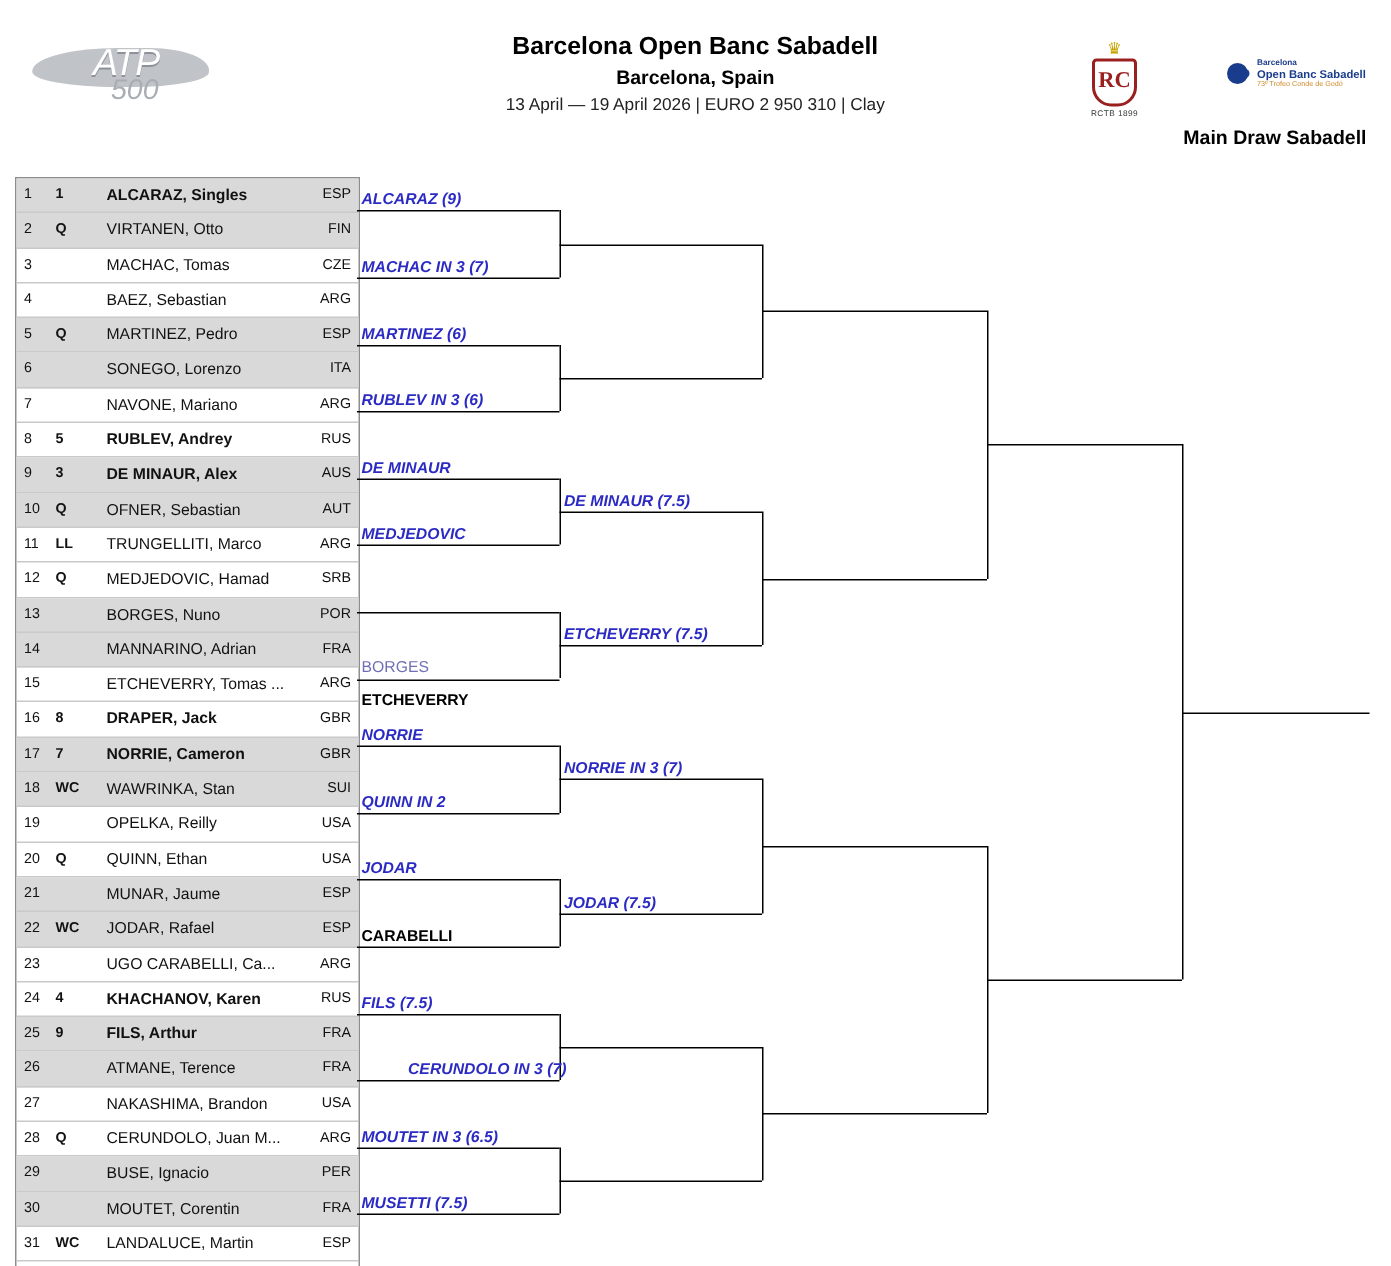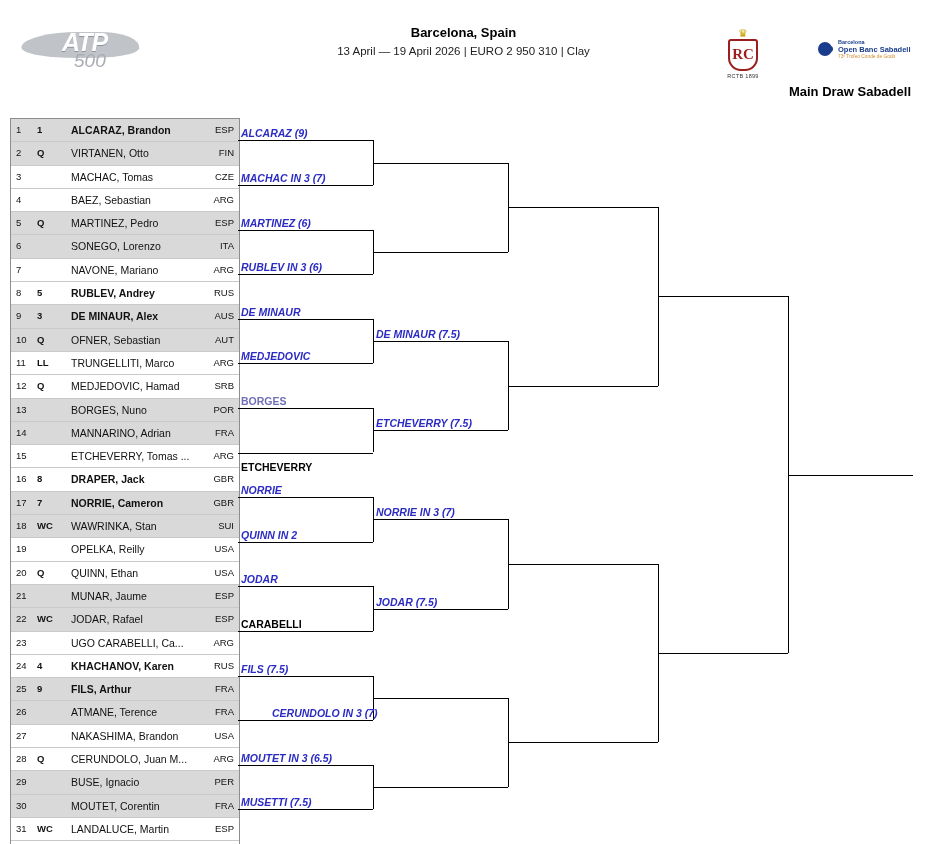--- a/index.html
+++ b/index.html
@@ -16,21 +16,21 @@
   .atp-logo{position:absolute;left:22px;top:22px;width:120px;height:56px;}
   .atp-logo .swoosh{
     position:absolute;left:0;top:10px;width:118px;height:26px;
     background:#b9bcc2;
     border-radius:50% 40% 45% 55% / 60% 70% 40% 45%;
     transform:skewX(-12deg);
     opacity:.9;
   }
   .atp-logo .atp-text{
     position:absolute;left:40px;top:6px;
-    font-size:25px;font-weight:bold;font-style:italic;color:#ffffff;
+    font-size:25px;font-weight:normal;font-style:italic;color:#ffffff;
     letter-spacing:-1px;
     text-shadow:0 1px 0 #8d9199;
   }
   .atp-logo .atp-500{
     position:absolute;left:52px;top:28px;
     font-size:19px;font-style:italic;color:#a9adb4;font-weight:normal;
   }
   .title-block{position:absolute;left:0;top:22px;width:927px;text-align:center;}
   .t-name{font-size:16.5px;font-weight:bold;}
   .t-city{font-size:13px;font-weight:bold;margin-top:3px;}
@@ -76,36 +76,37 @@
   .pl .num{position:absolute;left:5px;top:5px;width:14px;text-align:left;font-size:9.5px;color:#111;}
   .pl .seed{position:absolute;left:26px;top:5px;width:24px;text-align:left;font-size:9.5px;font-weight:bold;}
   .pl .nm{position:absolute;left:60px;top:5px;width:130px;white-space:nowrap;overflow:hidden;}
   .pl .nm.b{font-weight:bold;}
   .pl .ctry{position:absolute;right:5px;top:5px;font-size:9.5px;}
 
   
   .slot{position:absolute;font-size:10.5px;white-space:nowrap;}
   .slot.blue{color:#2b2bc4;font-weight:bold;font-style:italic;}
   .slot.black{color:#000;font-weight:bold;}
-  .slot.grey{color:#6f6fb5;font-weight:bold;}
+  .slot.grey{color:#6f6fb5;font-weight:normal;margin-top:44px;}
   .hl{position:absolute;background:#000;height:1px;}
   .vl{position:absolute;background:#000;width:1px;}
 </style>
 </head>
 <body>
 
 <div class="header">
 
   <div class="atp-logo">
     <div class="swoosh"></div>
     <div class="atp-text">ATP</div>
     <div class="atp-500">500</div>
   </div>
 
   <div class="title-block">
+    <div class="t-name">Barcelona Open Banc Sabadell</div>
     <div class="t-city">Barcelona, Spain</div>
     <div class="t-info">13 April — 19 April 2026 | EURO 2 950 310 | Clay</div>
   </div>
 
   <div class="crest">
     <div class="crown">♛</div>
     <div class="shield">
       <div class="letters">RC</div>
     </div>
     <div class="cap">RCTB 1899</div>
@@ -120,21 +121,21 @@
 
   <div class="draw-label">Main Draw Sabadell</div>
 </div>
 
 <div class="bracket">
 
   <div class="r1" id="r1list">
       <div class="pl shade">
         <span class="num">1</span>
         <span class="seed">1</span>
-        <span class="nm b">ALCARAZ, Brandon</span>
+        <span class="nm b">ALCARAZ, Singles</span>
         <span class="ctry">ESP</span>
       </div>
       <div class="pl shade">
         <span class="num">2</span>
         <span class="seed">Q</span>
         <span class="nm">VIRTANEN, Otto</span>
         <span class="ctry">FIN</span>
       </div>
       <div class="pl">
         <span class="num">3</span>

